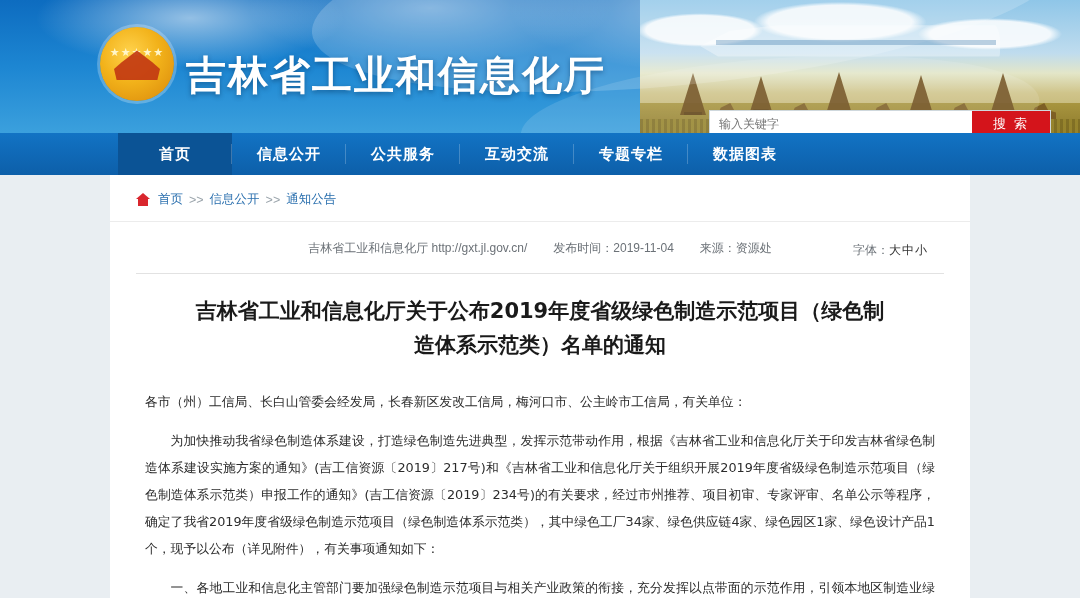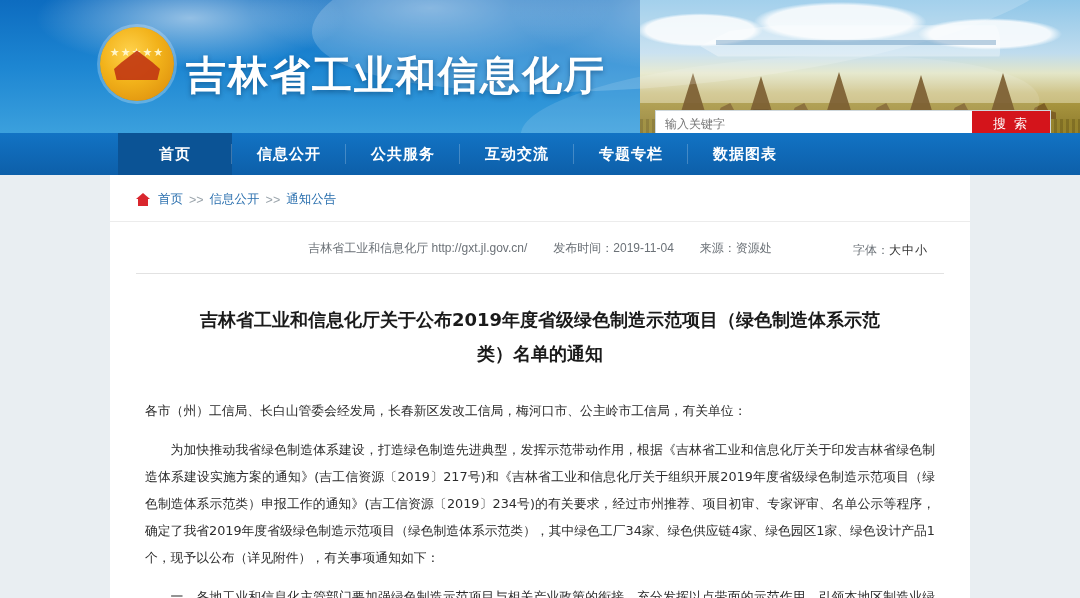--- a/index.html
+++ b/index.html
@@ -143,21 +143,21 @@
   
   .searchbox {
     position: absolute;
     right: 29px; top: 110px;
     display: flex;
     height: 27px;
     border: 1px solid #cfd8dd;
     background: #fff;
   }
   .searchbox input {
-    width: 316px;
+    width: 262px;
     border: 0;
     outline: none;
     padding: 0 9px;
     font-size: 12px;
     color: #888;
     font-family: "Liberation Sans", sans-serif;
   }
   .searchbox button {
     width: 78px;
     border: 0;
@@ -263,23 +263,23 @@
 
   .divider {
     width: 808px;
     height: 1px;
     margin: 8px auto 0 auto;
     background: #e2e2e2;
   }
 
   h1.doc-title {
     width: 700px;
-    margin: 29px auto 26px auto;
+    margin: 20px auto 26px auto;
     text-align: center;
-    font-size: 18px;
+    font-size: 21px;
     line-height: 34px;
     font-weight: bold;
     color: #1a1a1a;
     font-family: "DejaVu Sans", "Liberation Sans", sans-serif;
   }
 
   .body-text {
     width: 790px;
     margin: 0 auto;
     font-size: 12.8px;

